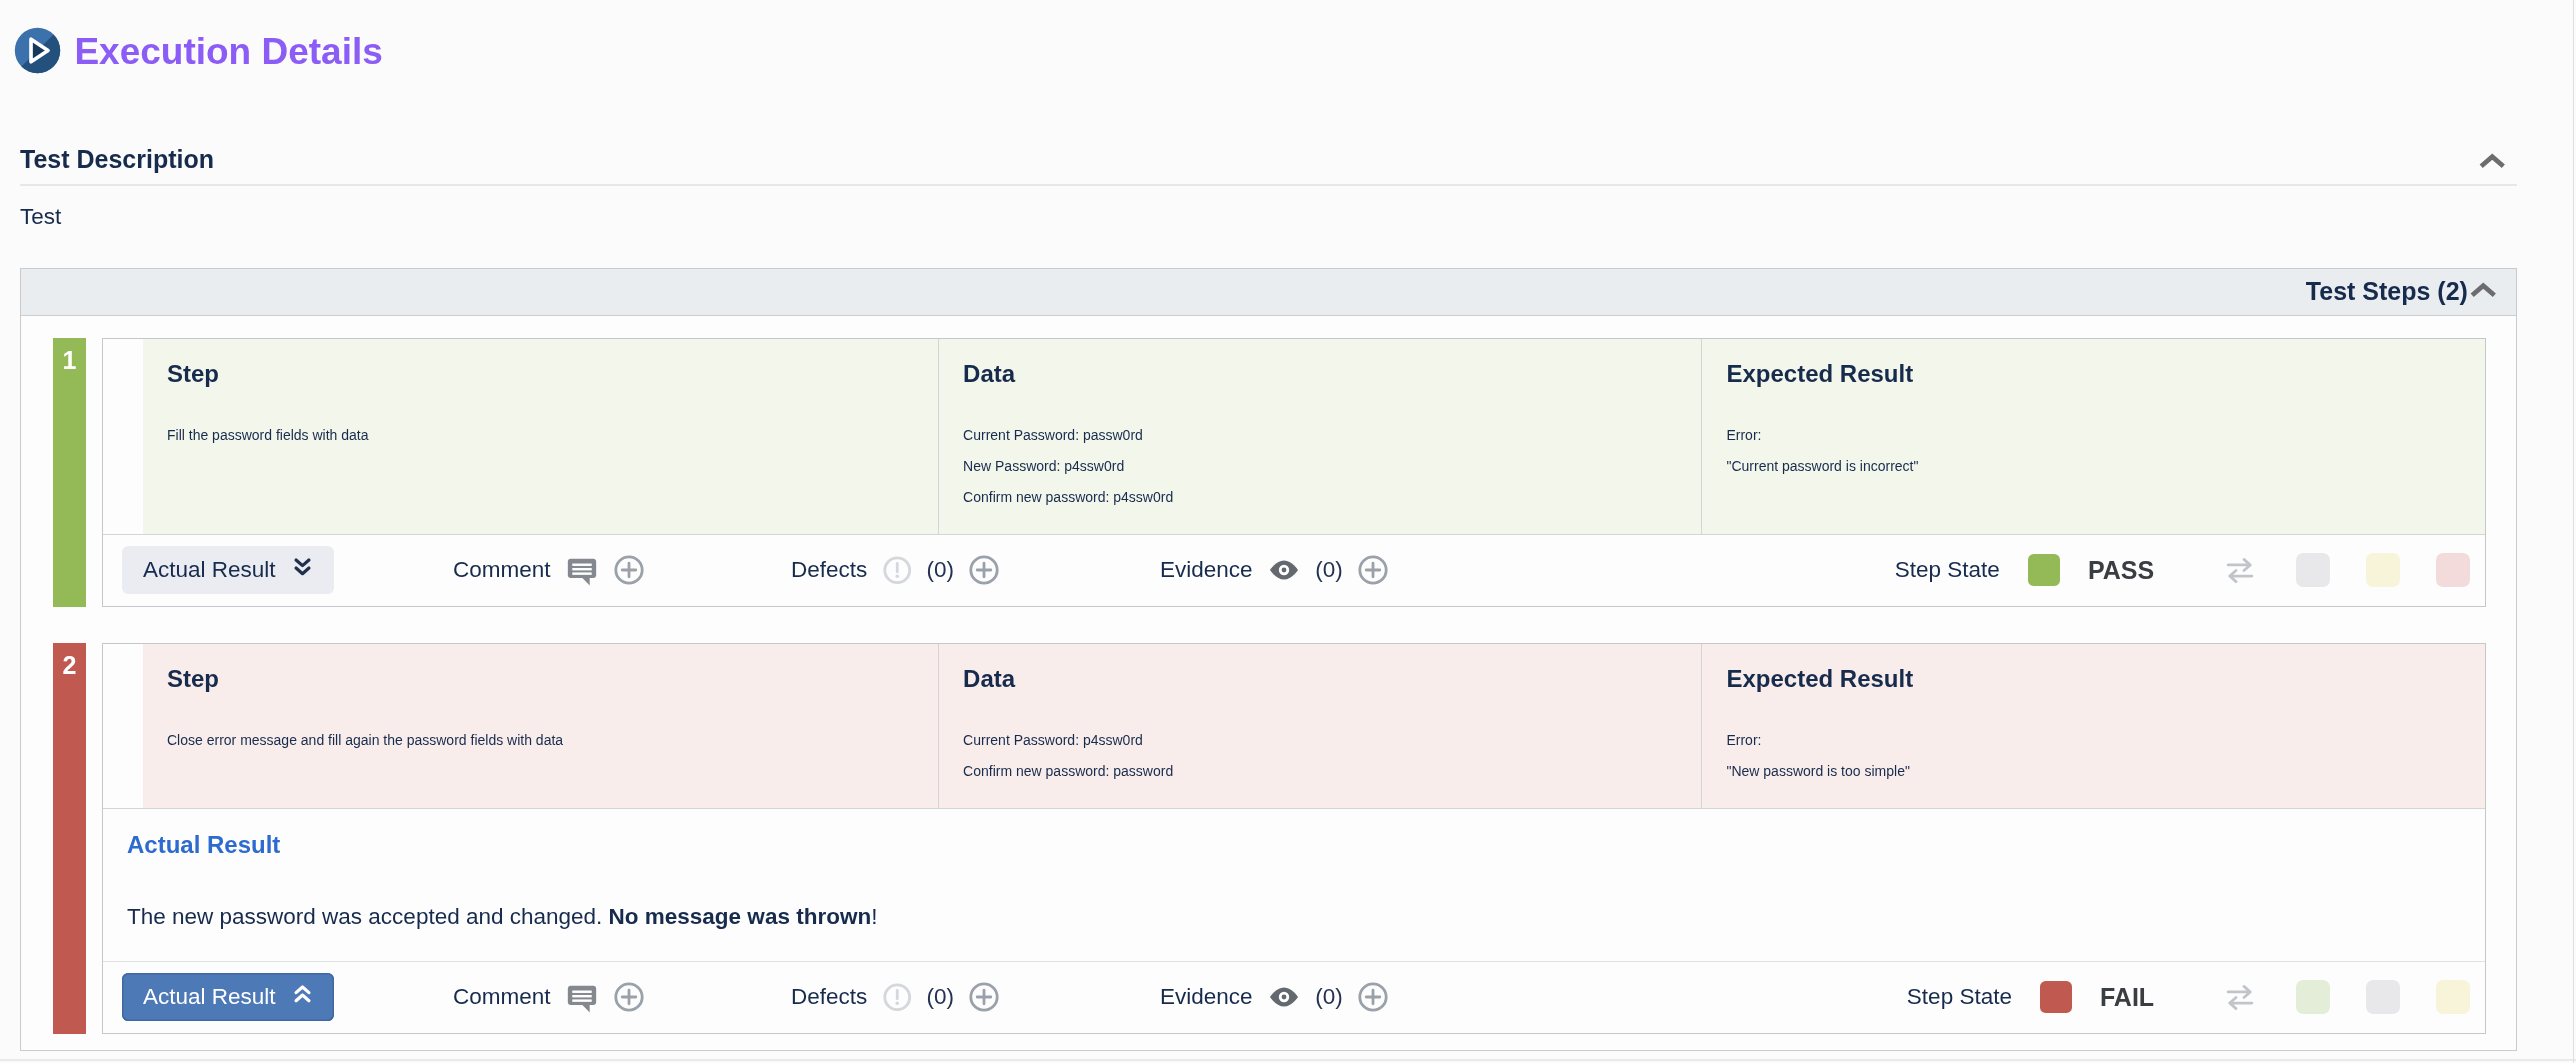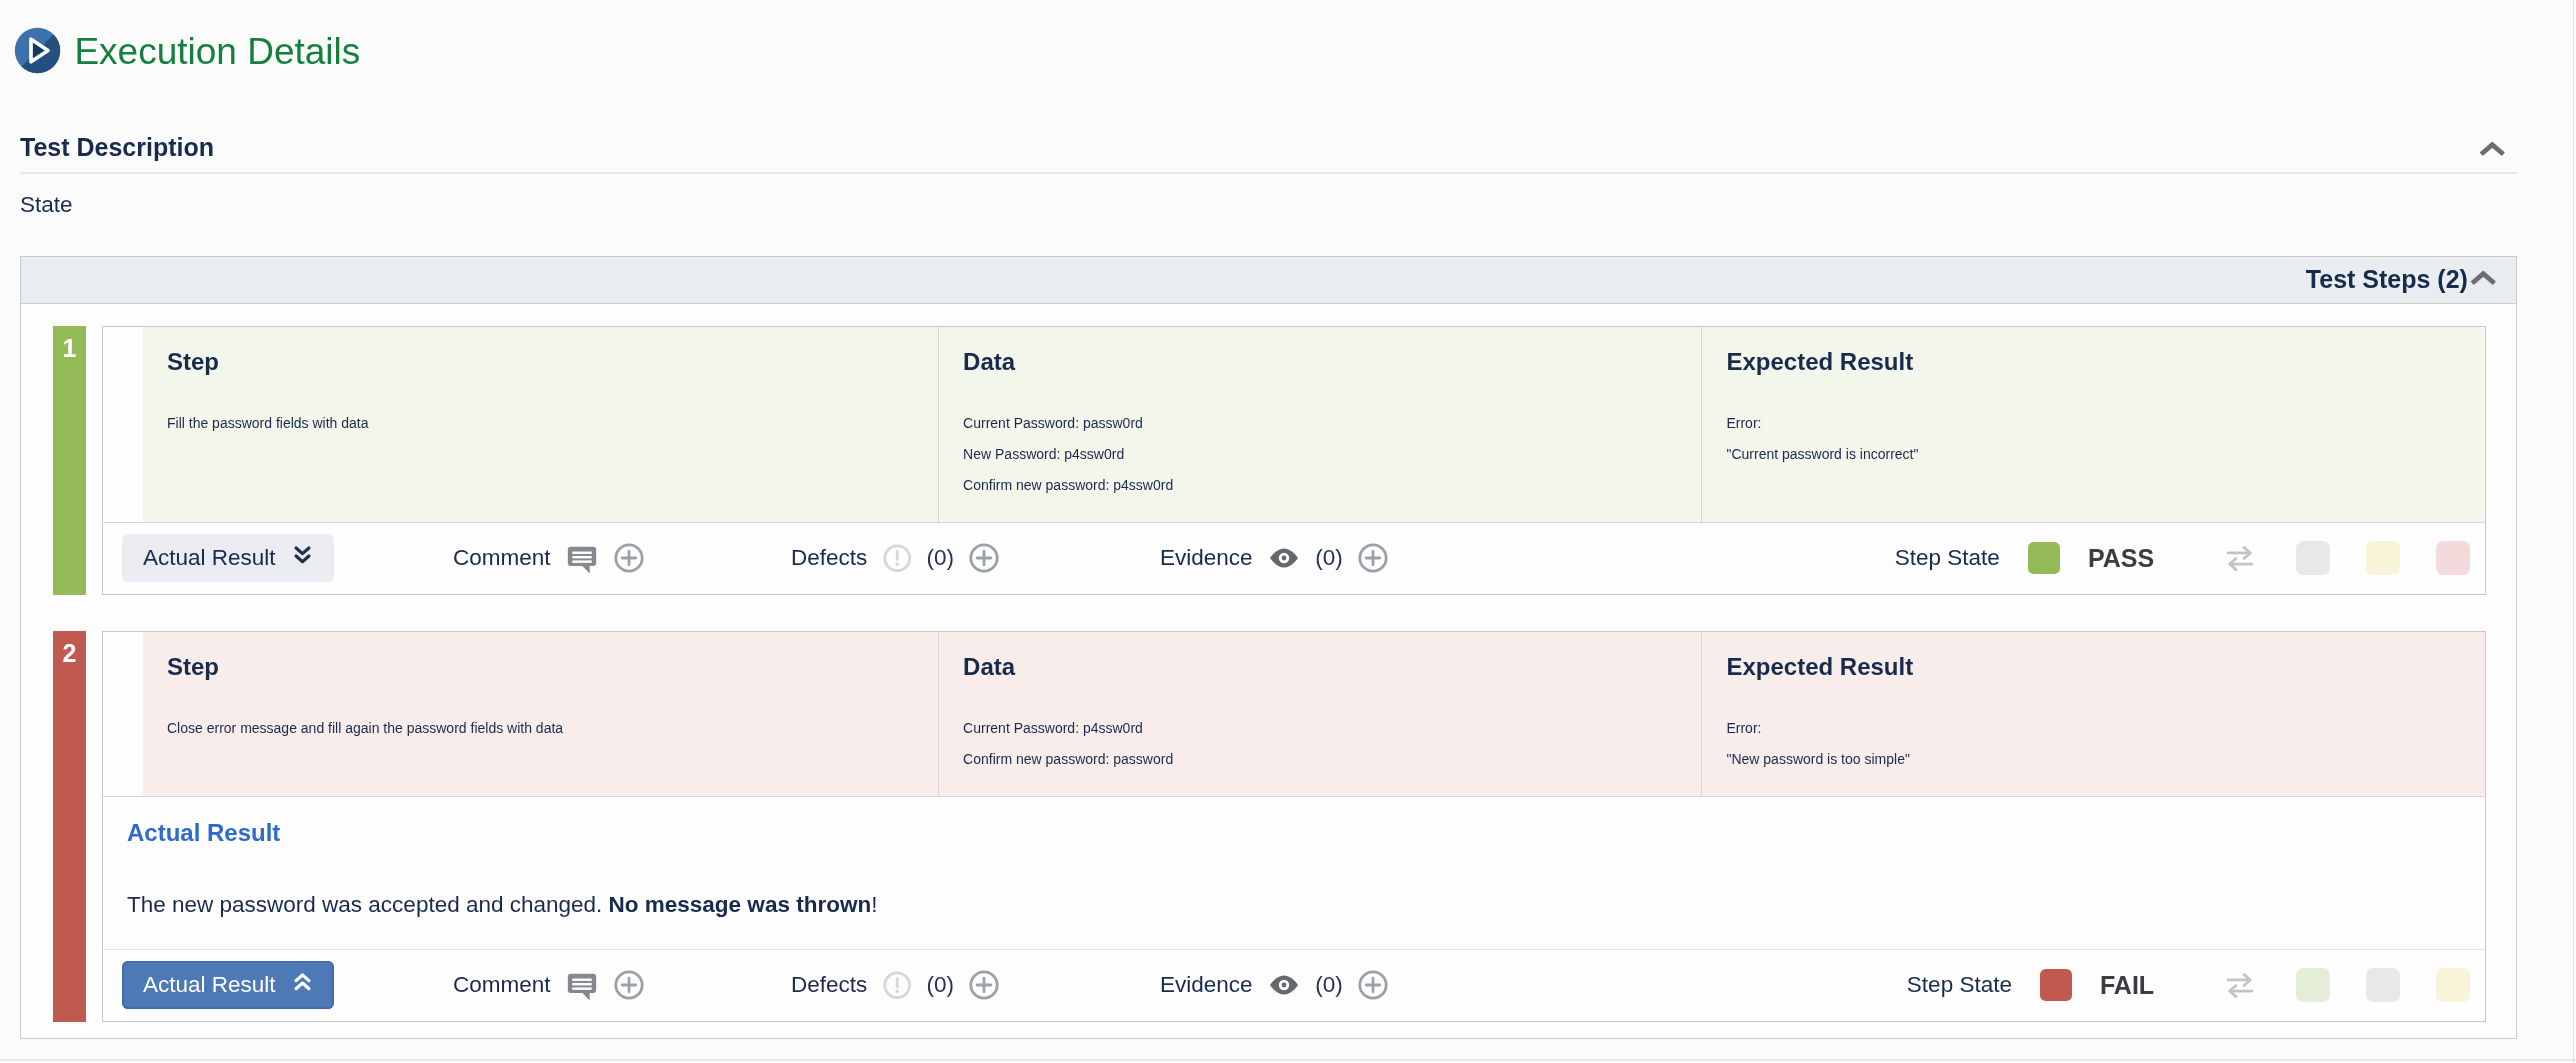--- a/index.html
+++ b/index.html
@@ -9,24 +9,24 @@
     background: #fbfbfc;
     font-family: "Liberation Sans", sans-serif;
     color: #172b4d;
     position: relative;
     overflow: hidden;
   }
   .content { width: 2497px; margin-left: 20px; }
 
   
   .app-header { display:flex; align-items:center; gap:13px; padding-top:6.4px; margin-left:-5.6px; }
-  .page-title { font-size:37px; font-weight:normal; color:#15803d; }
-
-  
-  .desc-head { display:flex; align-items:flex-end; justify-content:space-between; margin-top:35px; padding-right:9.6px; }
+  .page-title { font-size:37px; font-weight:bold; color:#8b5cf6; }
+
+  
+  .desc-head { display:flex; align-items:flex-end; justify-content:space-between; margin-top:47px; padding-right:9.6px; }
   .section-title { font-size:25px; font-weight:bold; margin:0; color:#172b4d; }
   .desc-divider { height:2.4px; background:#e7e7e9; margin-top:9.6px; }
   .desc-body { font-size:22.5px; margin-top:17.6px; }
 
   
   .panel { margin-top:38px; border:1.6px solid #c9cacc; background:#fdfdfe; }
   .panel-head { height:47px; background:#e9edf0; display:flex; align-items:center; justify-content:flex-end; padding:0 17.6px; }
   .panel-head.bordered { border-bottom:1.6px solid #cccdd0; }
   .panel-body { padding:11.2px 30.5px 16px 32px; }
 
@@ -90,21 +90,21 @@
   <section>
     <div class="desc-head">
       <h2 class="section-title">Test Description</h2>
       <span class="chev">
         <svg width="30.5" height="19" viewBox="0 0 38 24">
             <path d="M5 18 L19 6 L33 18" fill="none" stroke="#6d6d6f" stroke-width="6" stroke-linejoin="miter"></path>
           </svg>
       </span>
     </div>
     <div class="desc-divider"></div>
-    <p class="desc-body">State</p>
+    <p class="desc-body">Test</p>
   </section>
 
   <section class="panel">
     <div class="panel-head bordered">
       <h2 class="section-title">Test Steps (2)</h2>
       <span class="chev">
         <svg width="30.5" height="19" viewBox="0 0 38 24">
             <path d="M5 18 L19 6 L33 18" fill="none" stroke="#6d6d6f" stroke-width="6" stroke-linejoin="miter"></path>
           </svg>
       </span>

